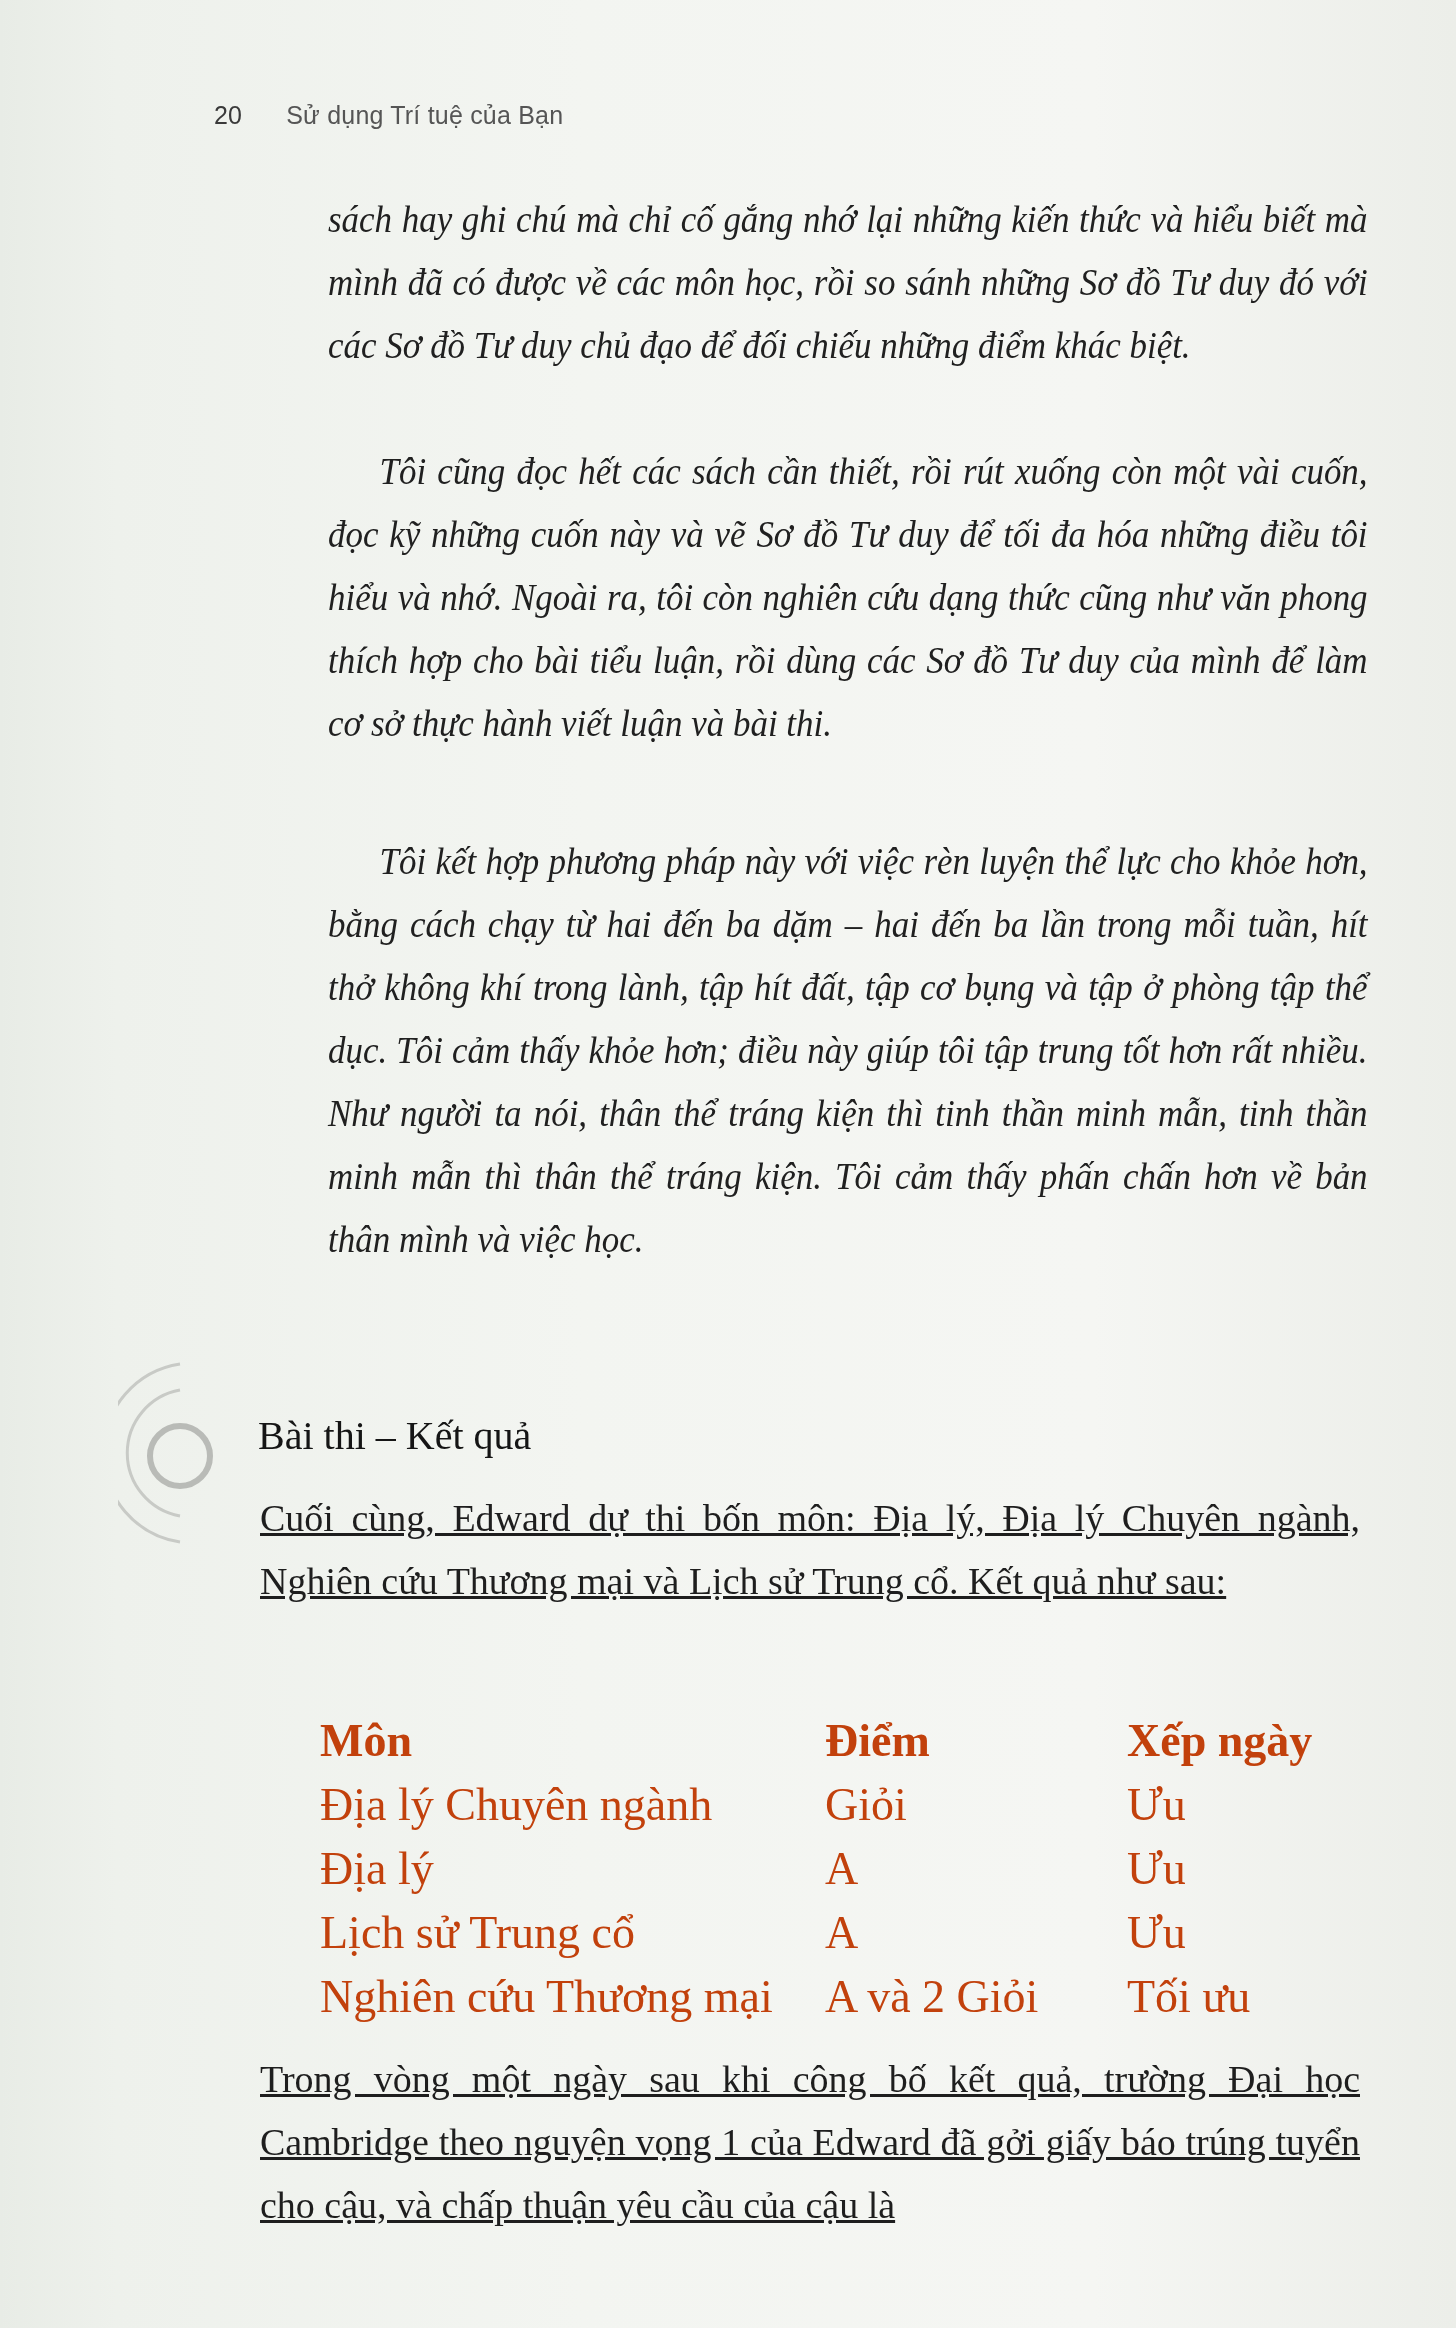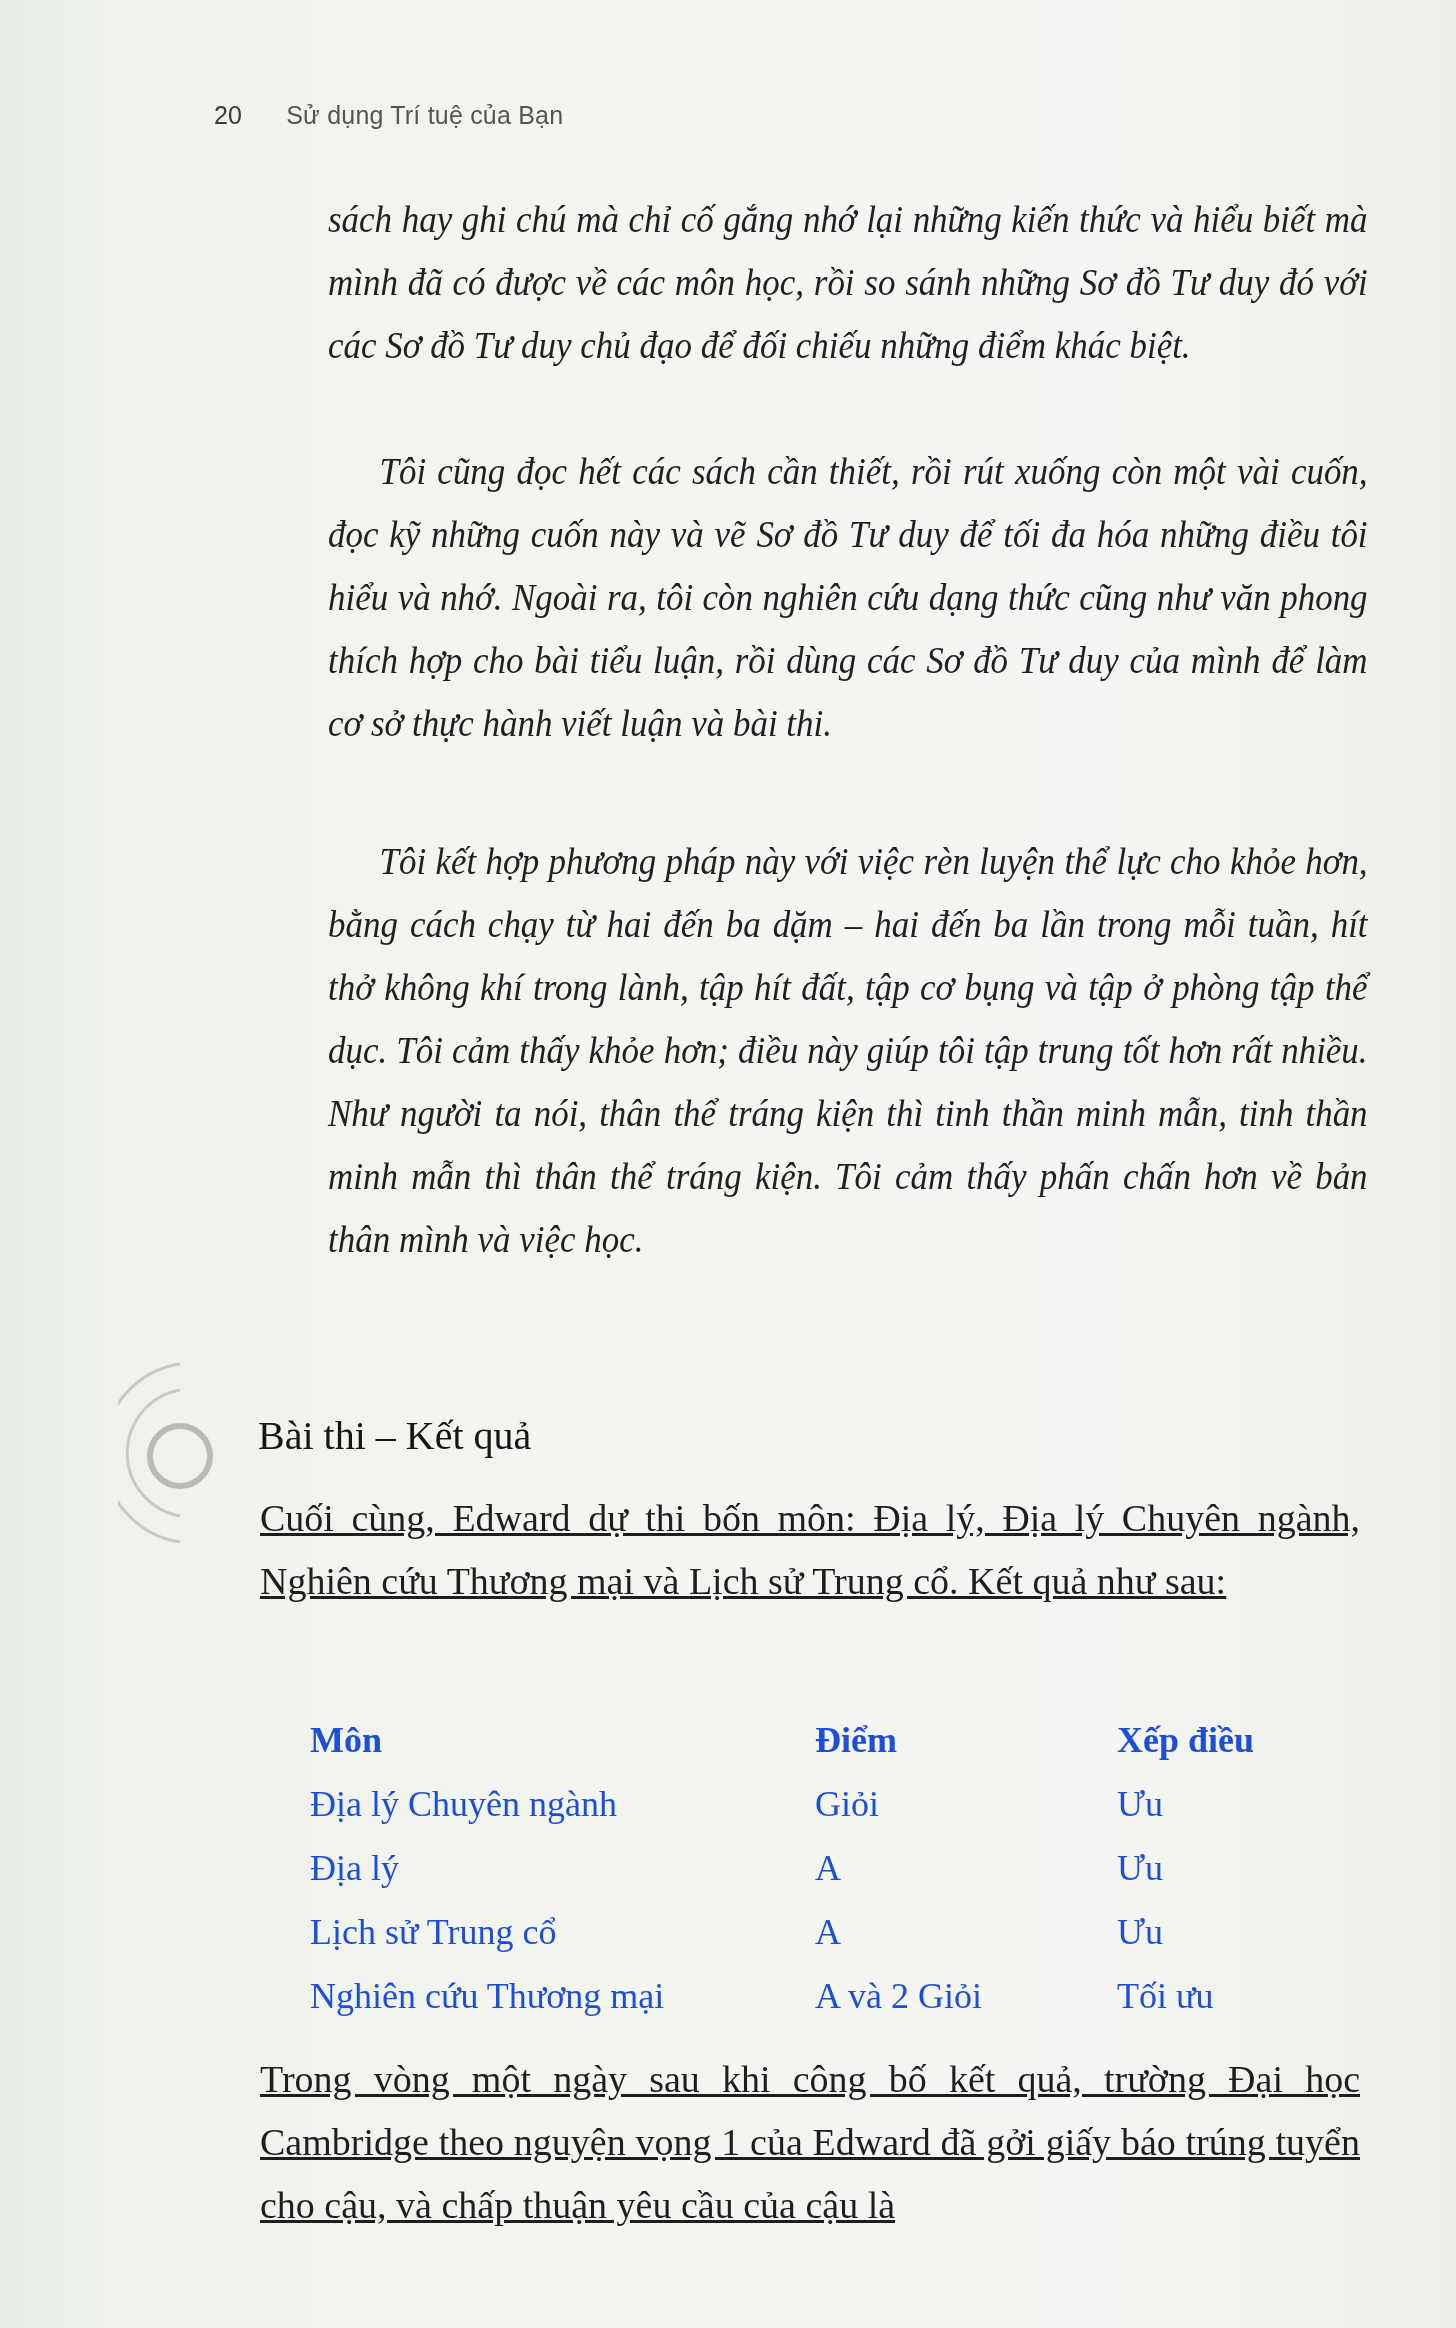--- a/index.html
+++ b/index.html
@@ -37,22 +37,22 @@
   }
   .body-roman {
     position:absolute; left:260px; width:1100px;
     font-size:38px; line-height:63px; color:#1e1e1e;text-decoration:underline;
   }
   .body-roman p { margin:0; text-align:justify; text-align-last:left; }
   #p4 { top:1487px; }
   #p5 { top:2048px; }
 
   .results-table {
-    position:absolute; left:310px; top:1708px;
-    border-collapse:collapse; font-size:36px; color:#1d4ed8;
+    position:absolute; left:320px; top:1708px;
+    border-collapse:collapse; font-size:46px; color:#c2410c;
   }
   .results-table th, .results-table td {
     text-align:left; padding:0; height:64px; vertical-align:middle;
     font-weight:normal;
   }
   .results-table th { font-weight:bold; }
   .results-table .c1 { width:505px; }
   .results-table .c2 { width:302px; }
   .results-table .c3 { width:220px; }
 </style>
@@ -84,21 +84,21 @@
 
 <div class="body-roman" id="p4">
   <p>Cuối cùng, Edward dự thi bốn môn: Địa lý, Địa lý Chuyên ngành, Nghiên cứu Thương mại và Lịch sử Trung cổ. Kết quả như sau:</p>
 </div>
 
 <table class="results-table">
   <thead>
     <tr>
       <th class="c1">Môn</th>
       <th class="c2">Điểm</th>
-      <th class="c3">Xếp điều</th>
+      <th class="c3">Xếp ngày</th>
     </tr>
   </thead>
   <tbody>
     <tr>
       <td>Địa lý Chuyên ngành</td>
       <td>Giỏi</td>
       <td>Ưu</td>
     </tr>
     <tr>
       <td>Địa lý</td>

